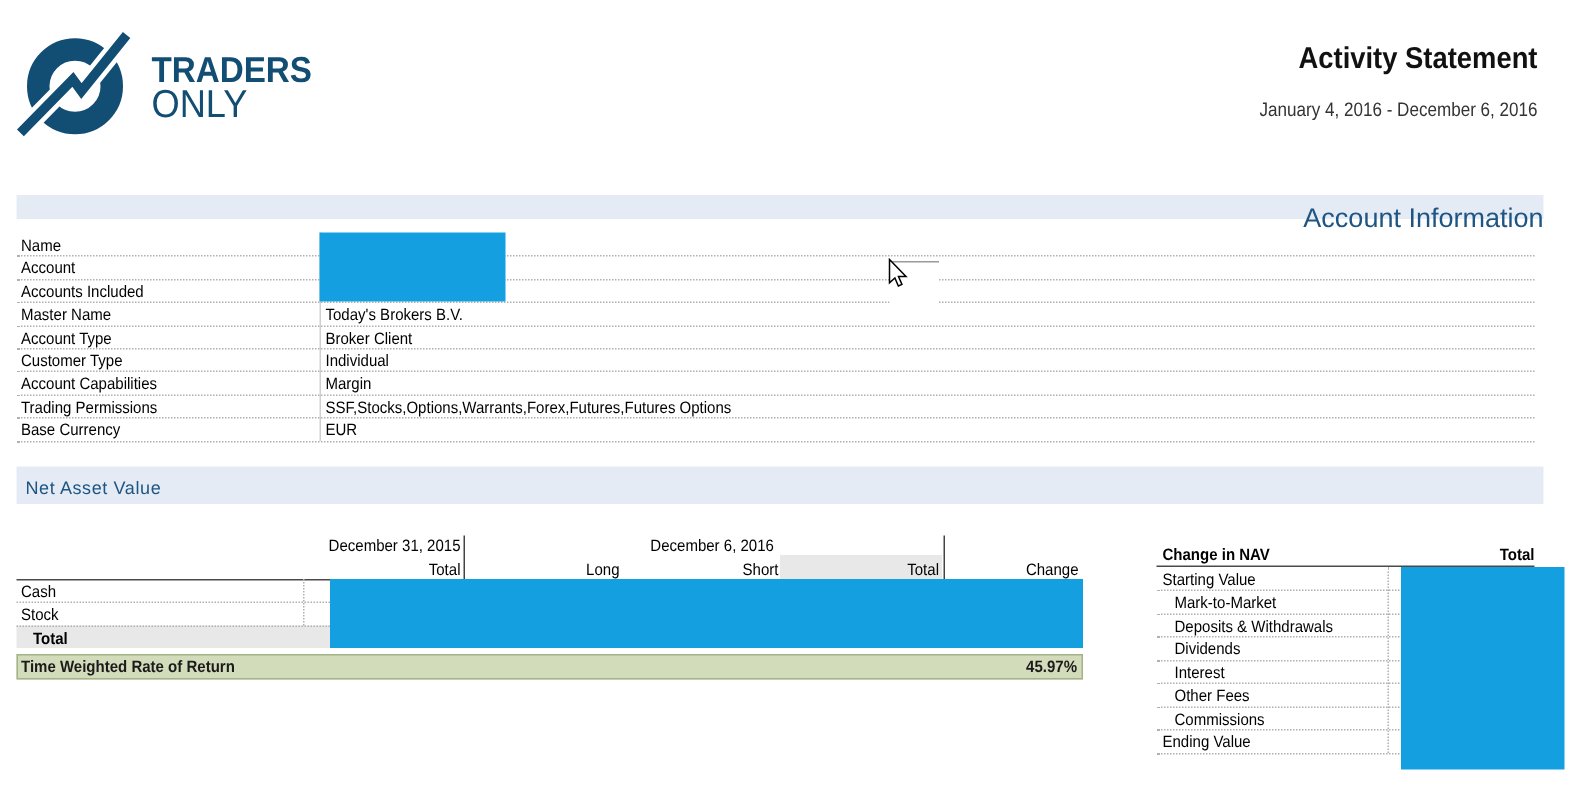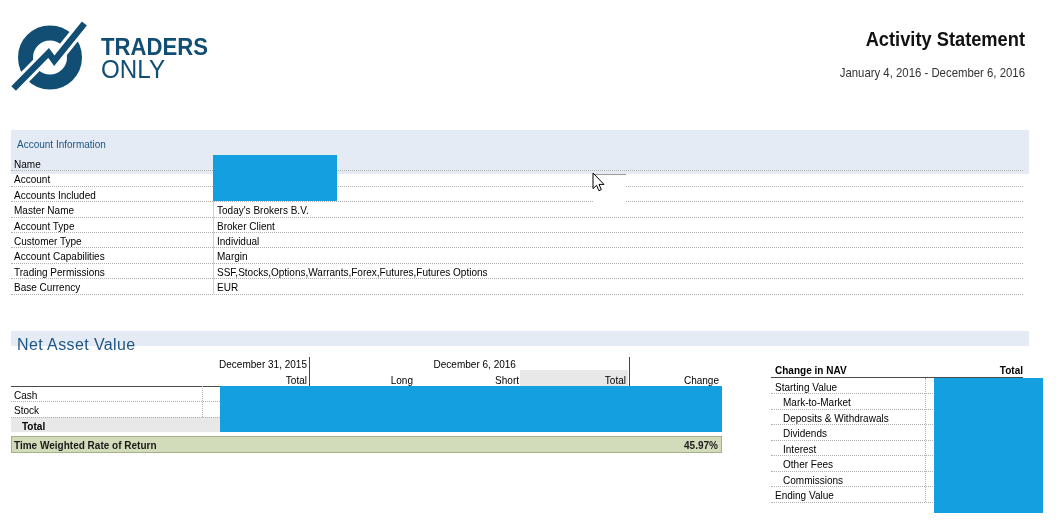--- a/index.html
+++ b/index.html
@@ -21,21 +21,21 @@
   <circle cx="50" cy="57.5" r="24.5" fill="none" stroke="#124d74" stroke-width="15"></circle>
   <polyline points="13.6,88.6 48.6,52.9 54.3,60.7 84.4,23.4" fill="none" stroke="#ffffff" stroke-width="12.5"></polyline>
   <polyline points="13.6,88.6 48.6,52.9 54.3,60.7 84.4,23.4" fill="none" stroke="#124d74" stroke-width="6.4"></polyline>
   <text x="101" y="54.8" font-family="Liberation Sans, sans-serif" font-weight="bold" font-size="24" fill="#124d74" textLength="107" lengthAdjust="spacingAndGlyphs">TRADERS</text>
   <text x="101" y="77.7" font-family="Liberation Sans, sans-serif" font-weight="normal" font-size="26" fill="#124d74" textLength="64" lengthAdjust="spacingAndGlyphs">ONLY</text>
 </svg>
 
 <div class="ra" style="left:625px;top:27.5px;width:400px;font-size:20px;font-weight:bold;color:#111;transform:scaleX(.913);">Activity Statement</div>
 <div class="ra" style="left:625px;top:65px;width:400px;font-size:13px;color:#333;transform:scaleX(.875);">January 4, 2016 - December 6, 2016</div>
 
-<div class="bar" style="top:129.5px;height:44px;line-height:30px;padding-left:6.5px;font-size:10px;">Account Information</div>
+<div class="bar" style="top:129.5px;height:16px;line-height:30px;padding-left:6.5px;font-size:18px;text-align:right;">Account Information</div>
 
 <div class="lbl" style="left:13.5px;top:155px;line-height:19.5px;">Name</div>
 <div class="lbl" style="left:13.5px;top:170.4px;line-height:19.5px;">Account</div>
 <div class="lbl" style="left:13.5px;top:185.8px;line-height:19.5px;">Accounts Included</div>
 <div class="lbl" style="left:13.5px;top:201.2px;line-height:19.5px;">Master Name</div>
 <div class="lbl" style="left:13.5px;top:216.6px;line-height:19.5px;">Account Type</div>
 <div class="lbl" style="left:13.5px;top:232px;line-height:19.5px;">Customer Type</div>
 <div class="lbl" style="left:13.5px;top:247.4px;line-height:19.5px;">Account Capabilities</div>
 <div class="lbl" style="left:13.5px;top:262.8px;line-height:19.5px;">Trading Permissions</div>
 <div class="lbl" style="left:13.5px;top:278.2px;line-height:19.5px;">Base Currency</div>
@@ -59,21 +59,21 @@
 
 <div class="abs" style="left:213px;top:155px;height:139px;border-left:1px solid #d0d0d0;width:0;"></div>
 
 <div class="blue" style="left:213px;top:155px;width:123.5px;height:45.5px;"></div>
 
 <div class="abs" style="left:593px;top:173.5px;width:33px;height:29px;background:#fff;border-top:1px solid #9a9a9a;"></div>
 <svg class="abs" style="left:592px;top:171.5px;" width="14" height="21" viewBox="0 0 14 21">
   <polygon points="1,1 1,16.6 4.6,13.3 6.9,18.7 9.3,17.6 7,12.4 12,12.4" fill="#ffffff" stroke="#000000" stroke-width="1"></polygon>
 </svg>
 
-<div class="bar" style="top:331px;height:15px;line-height:28.5px;padding-left:6.5px;font-size:16px;letter-spacing:0.4px;">Net Asset Value</div>
+<div class="bar" style="top:311px;height:25px;line-height:28.5px;padding-left:6.5px;font-size:12px;letter-spacing:0.4px;">Net Asset Value</div>
 
 <div class="ra" style="left:107px;top:356px;width:200px;line-height:17px;">December 31, 2015</div>
 <div class="abs" style="left:314.75px;top:356px;width:319.5px;text-align:center;line-height:17px;transform:scaleX(.91);">December 6, 2016</div>
 
 <div class="abs" style="left:520px;top:370px;width:107.5px;height:15.5px;background:#e8e8e8;"></div>
 <div class="ra" style="left:107px;top:370.5px;width:200px;line-height:18.5px;">Total</div>
 <div class="ra" style="left:213px;top:370.5px;width:200px;line-height:18.5px;">Long</div>
 <div class="ra" style="left:318.5px;top:370.5px;width:200px;line-height:18.5px;">Short</div>
 <div class="ra" style="left:426px;top:370.5px;width:200px;line-height:18.5px;">Total</div>
 <div class="ra" style="left:518.5px;top:370.5px;width:200px;line-height:18.5px;">Change</div>

